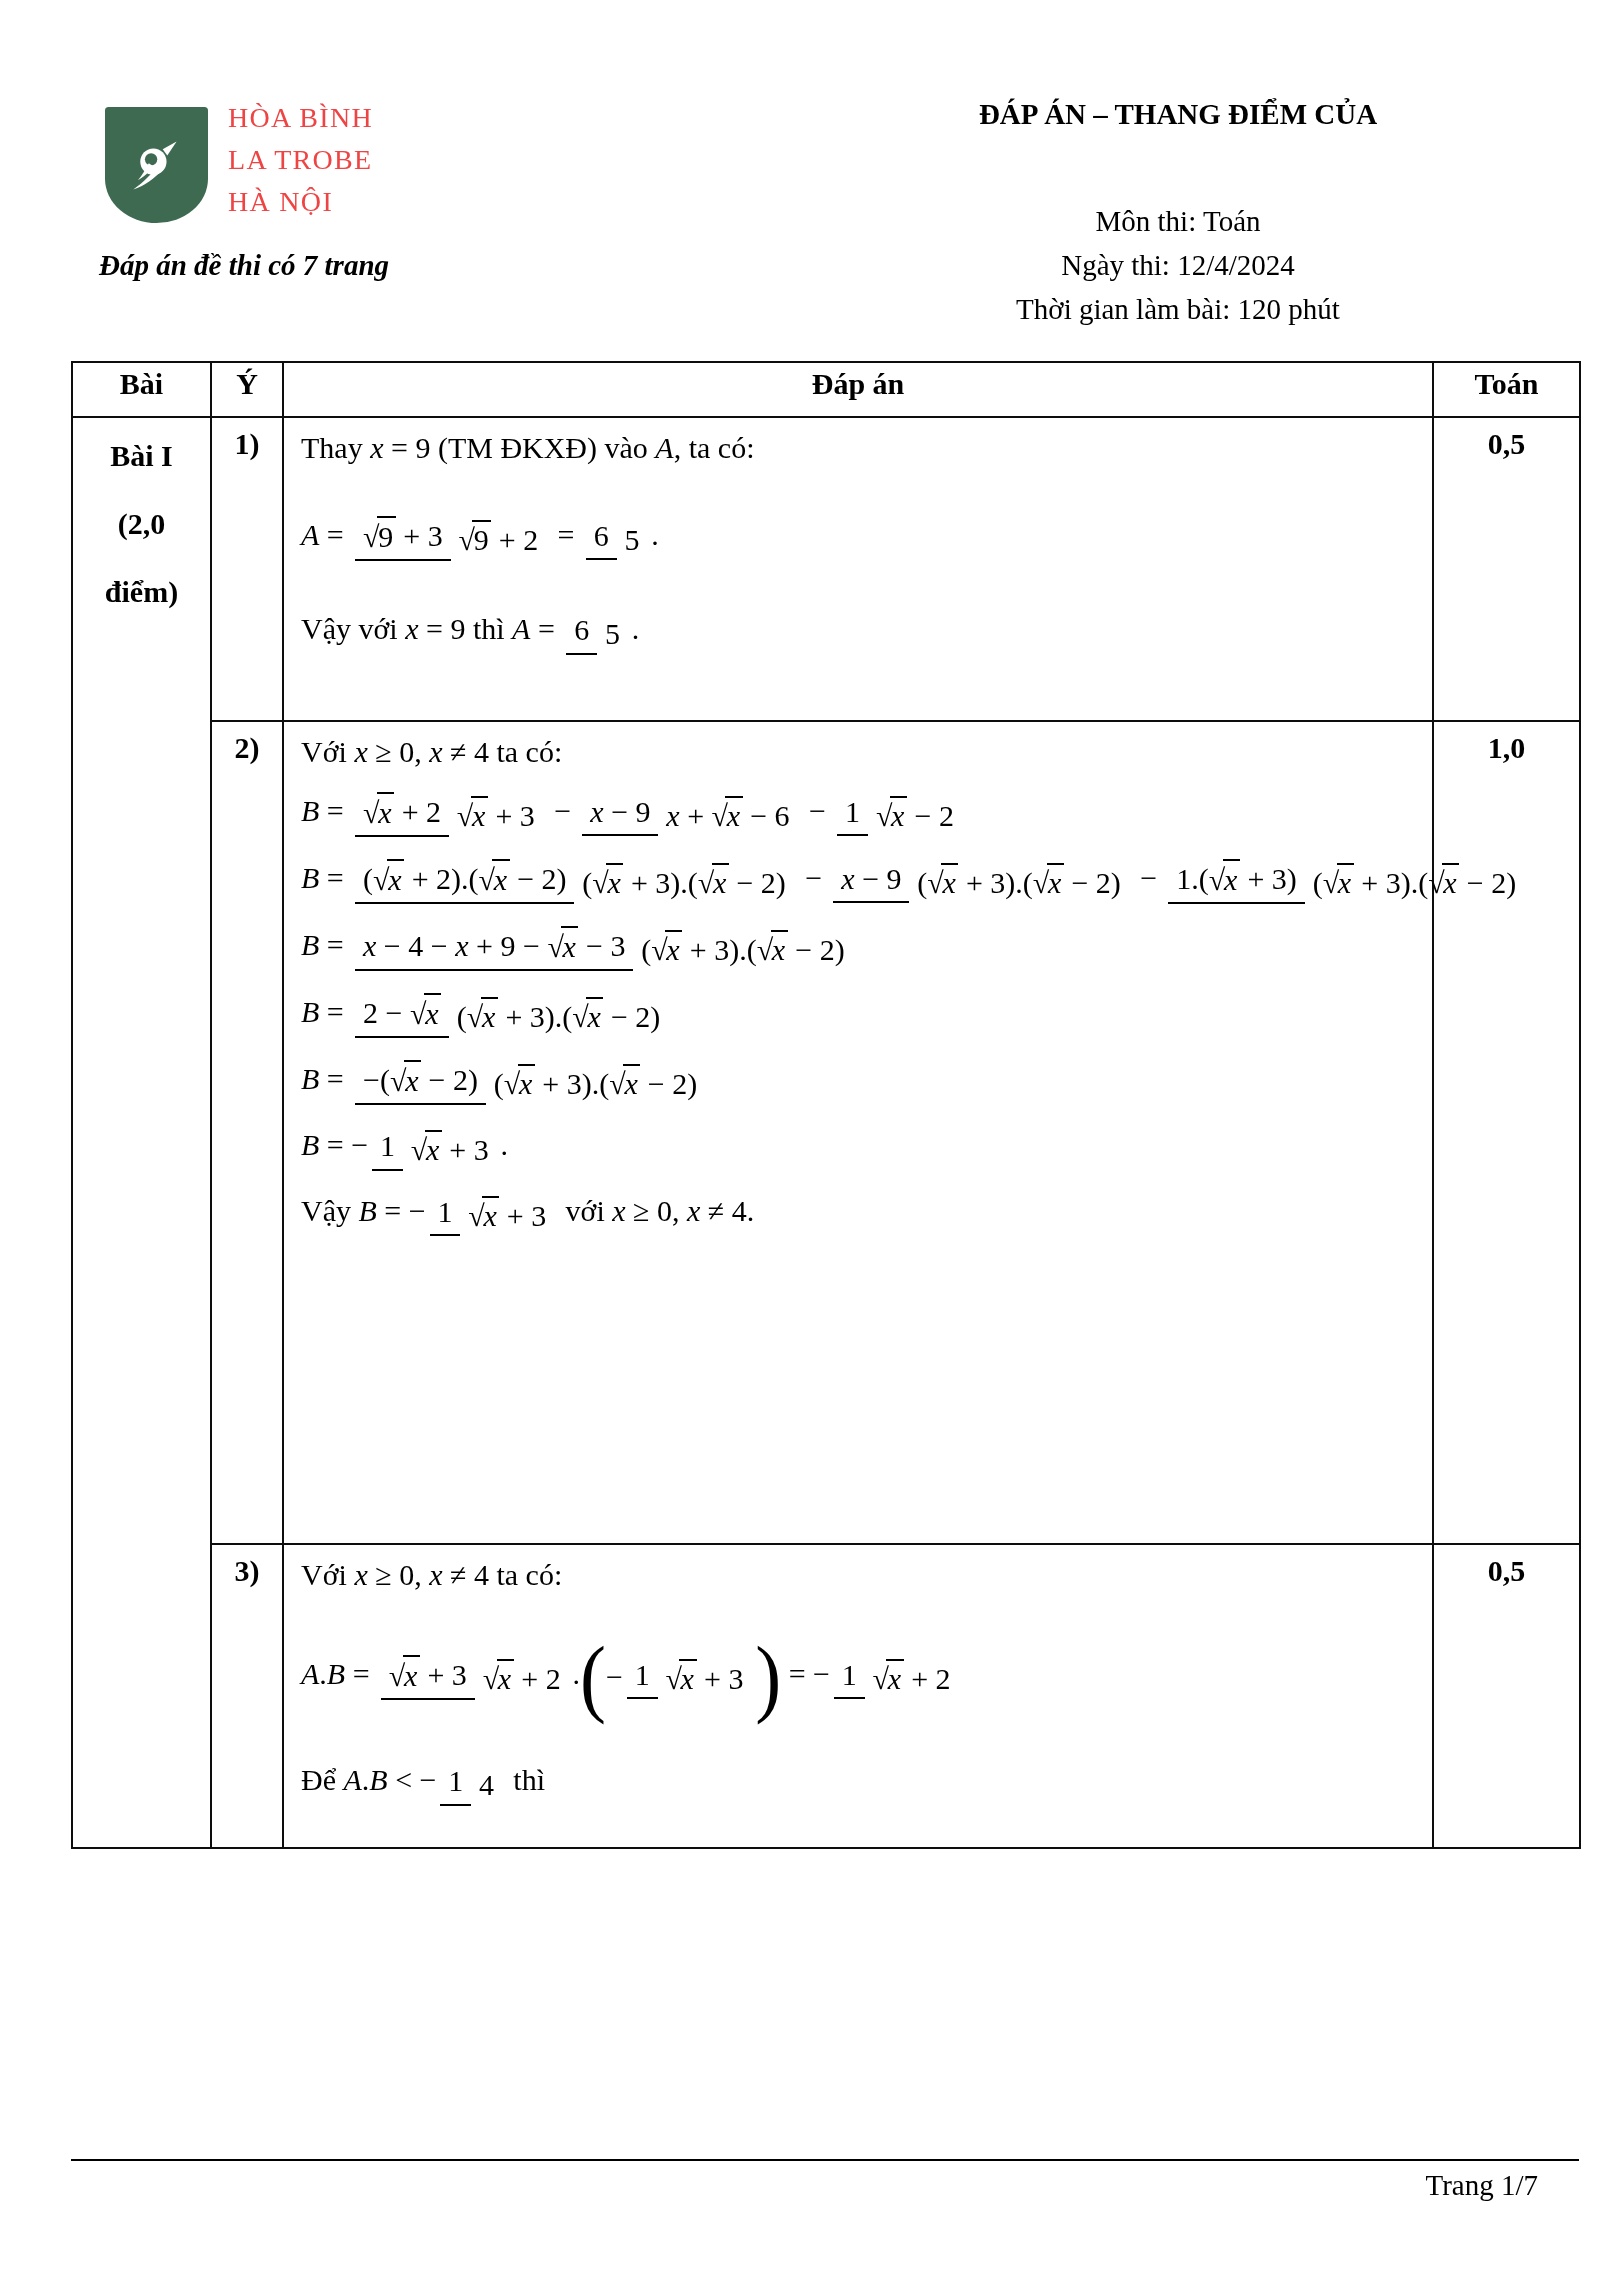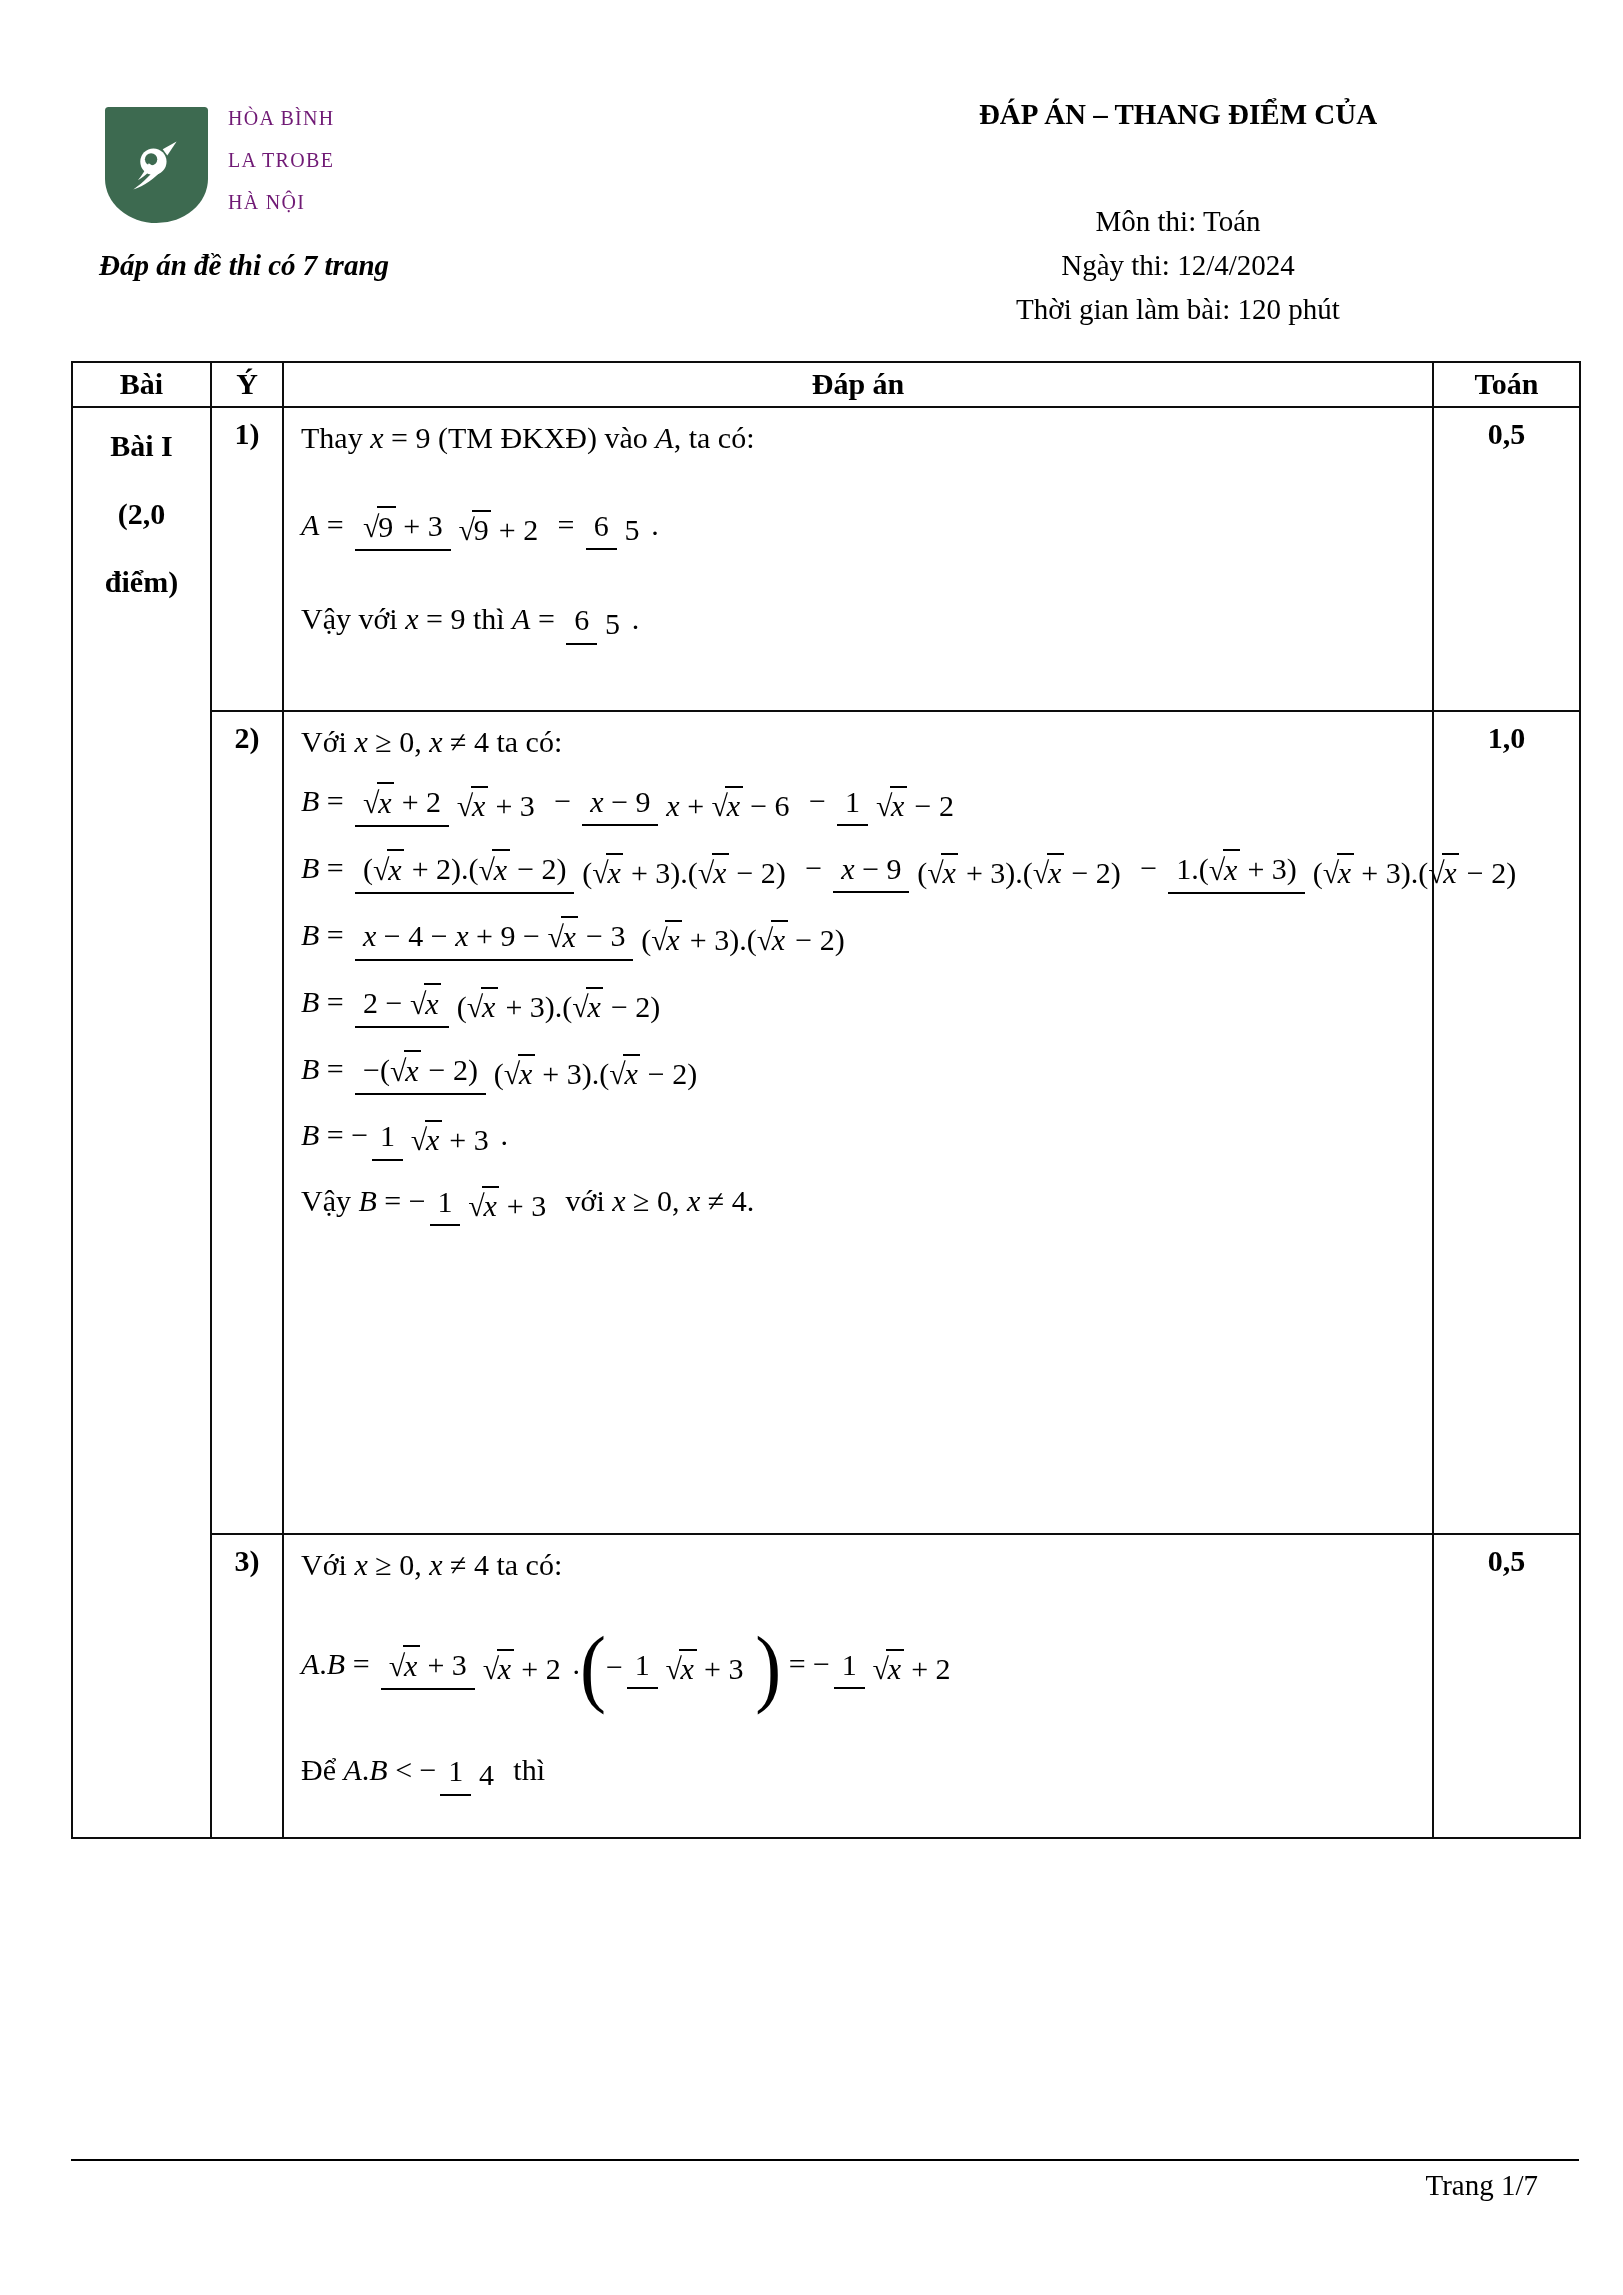--- a/index.html
+++ b/index.html
@@ -3,35 +3,35 @@
 <meta charset="utf-8">
 <style>
   html,body { margin:0; padding:0; background:#888; }
   .page { position:relative; width:1623px; height:2295px; background:#ffffff;
           font-family:"Liberation Serif", serif; color:#000; overflow:hidden; }
 
   
   .logo-shield { position:absolute; left:105px; top:107px; width:103px; height:116px;
                  background:#3d6a50; border-radius:3.9px 3.9px 55% 55% / 3.9px 3.9px 42% 42%;
                  display:flex; align-items:center; justify-content:center; }
-  .school-name { position:absolute; left:228px; top:97px; font-size:20px; line-height:42px;
-                 letter-spacing:1.3px; color:#701a75; font-weight:400; }
+  .school-name { position:absolute; left:228px; top:97px; font-size:28px; line-height:42px;
+                 letter-spacing:1.3px; color:#ef4444; font-weight:400; }
   .answer-note { position:absolute; left:99px; top:249px; font-size:29px;
                  font-style:italic; font-weight:700; }
   .header-right { position:absolute; left:771px; top:93px; width:814px; text-align:center; }
   .title-line { font-size:29px; font-weight:700; line-height:43px; }
   .meta-block { margin-top:63px; }
   .meta-line { font-size:29px; line-height:44px; }
   .meta-line b { font-weight:400; }
 
   
   table.answers { position:absolute; left:71px; top:361px; width:1508px;
                   border-collapse:collapse; table-layout:fixed; }
   table.answers th, table.answers td { border:2px solid #0d0d0d; }
-  table.answers thead tr { height:45px; }
+  table.answers thead tr { height:55px; }
   table.answers th { font-size:30px; font-weight:700; vertical-align:top; padding-top:3.9px; text-align:center; }
   tr.r-small { height:304px; }
   tr.r-big   { height:823px; }
   td.bai-cell { vertical-align:top; text-align:center; font-weight:700; font-size:30px;
                 line-height:68px; padding-top:4px;margin-top:40px; }
   td.y-cell, td.score-cell { vertical-align:top; text-align:center; font-weight:700;
                              font-size:30px; padding-top:9.2px; }
   td.content-cell { vertical-align:top; padding:10.5px 7.9px 0 17px; }
   .stack { display:flex; flex-direction:column; align-items:flex-start; }
   .gap-lg { gap:49px; }

